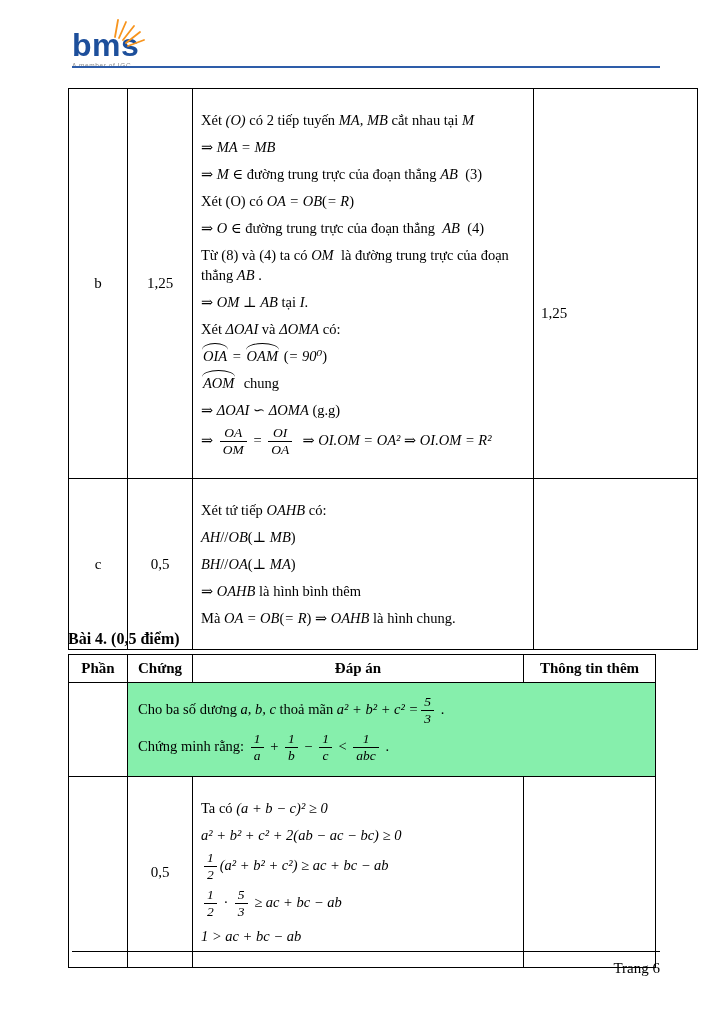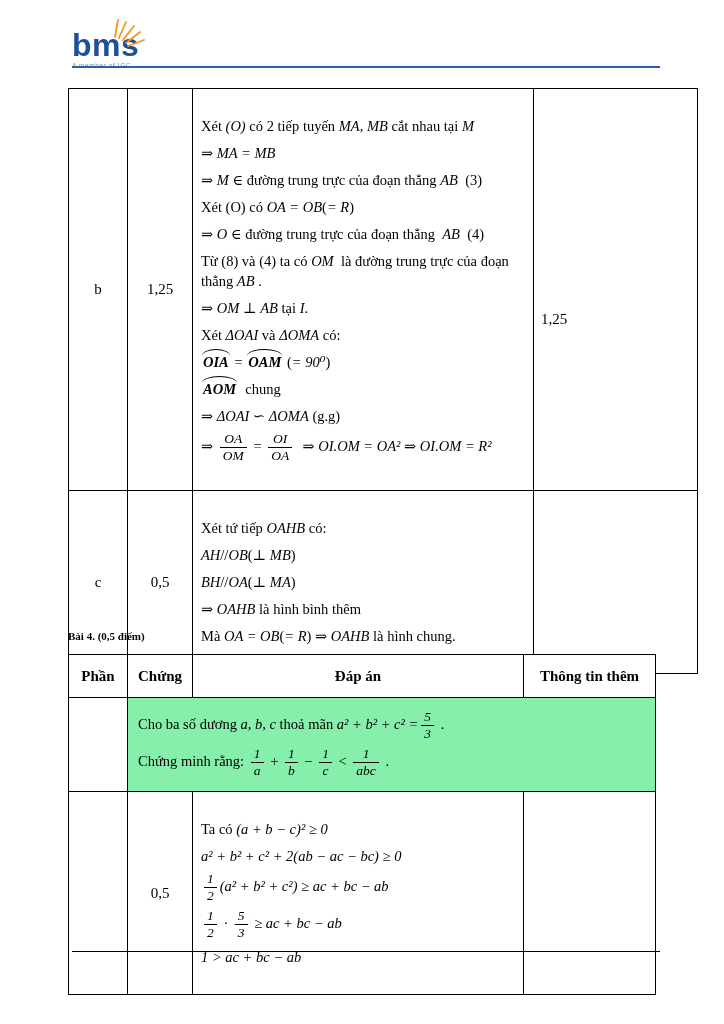--- a/index.html
+++ b/index.html
@@ -23,52 +23,52 @@
   .rays { position:absolute; left:38px; top:-15px; }
   .header-rule { position:absolute; left:72px; top:66px; width:588px; height:2px; background:#2e5da9; }
 
   
   table.t { border-collapse:collapse; table-layout:fixed; position:absolute; background:#fff; }
   table.t td, table.t th { border:1px solid #000; vertical-align:middle; }
   .t1 { left:68px; top:88px; width:629px; }
   .t2 { left:68px; top:654px; width:587px; }
   tr.row-b { height:372px; }
   tr.row-c { height:138px; }
-  tr.t2-head { height:43px; }
+  tr.t2-head { height:28px; }
   tr.t2-problem { height:90px; }
   tr.t2-solution { height:152px; }
 
   td.c-label { text-align:center; font-size:15px; }
   td.c-points { text-align:center; font-size:15px; }
-  td.c-content { vertical-align:top; padding:20px 8px; }
+  td.c-content { vertical-align:top; padding:14px 8px; }
   td.c-note { vertical-align:top; padding:66px 6px 6px 7px; font-size:15px; }
   .t2 td.c-note { padding:6px; }
   .t2 th { font-weight:bold; text-align:center; font-size:15px; font-family:"Liberation Serif",serif; }
   td.problem { background:#86efac; vertical-align:middle; padding:6px 10px; }
 
   
   .line { margin:7px 0; min-height:20px; line-height:1.38; }
   .m { font-style:italic; }
   .r { font-style:normal; }
 
   .frac {
     display:inline-block; vertical-align:middle; text-align:center;
     margin:0 3px; line-height:1; position:relative; top:-1px; font-style:italic;
   }
   .frac .num { display:block; padding:0 3px 1px; border-bottom:1px solid #000; font-size:13.5px; }
   .frac .den { display:block; padding:1px 3px 0; font-size:13.5px; }
 
-  .hat { position:relative; display:inline-block; font-style:italic; padding:0 2px;font-weight:bold; }
+  .hat { position:relative; display:inline-block; font-style:italic; padding:0 2px; }
   .hat::before {
     content:""; position:absolute; left:1px; right:1px; top:-3px; height:6px;
     border-top:1.2px solid #000; border-radius:50% 50% 0 0 / 100% 100% 0 0;
   }
 
   
-  .sec-title { position:absolute; left:68px; top:630px; font-weight:bold; font-size:11px; }
+  .sec-title { position:absolute; left:68px; top:630px; font-weight:bold; font-size:16px; }
   .footer-rule { position:absolute; left:72px; top:951px; width:588px; height:0; border-top:1.7px solid #000; }
   .page-num { position:absolute; top:960px; left:72px; width:588px; text-align:right; font-size:15px; }
 </style>
 </head>
 <body>
 
 <div class="page">
 
   <div class="logo">
     <svg class="rays" width="42" height="32" viewBox="0 0 42 32">
@@ -167,14 +167,15 @@
               <div class="line"><span class="frac"><span class="num">1</span><span class="den">2</span></span><span class="r"> · </span><span class="frac"><span class="num">5</span><span class="den">3</span></span><span class="m"> ≥ ac + bc − ab</span></div>
               <div class="line"><span class="m">1 &gt; ac + bc − ab</span></div>
             </div>
       </td>
       <td class="c-note"></td>
     </tr>
   </tbody>
     </table>
 
   <div class="footer-rule"></div>
+  <div class="page-num">Trang 6</div>
 
 </div>
 
 </body></html>

